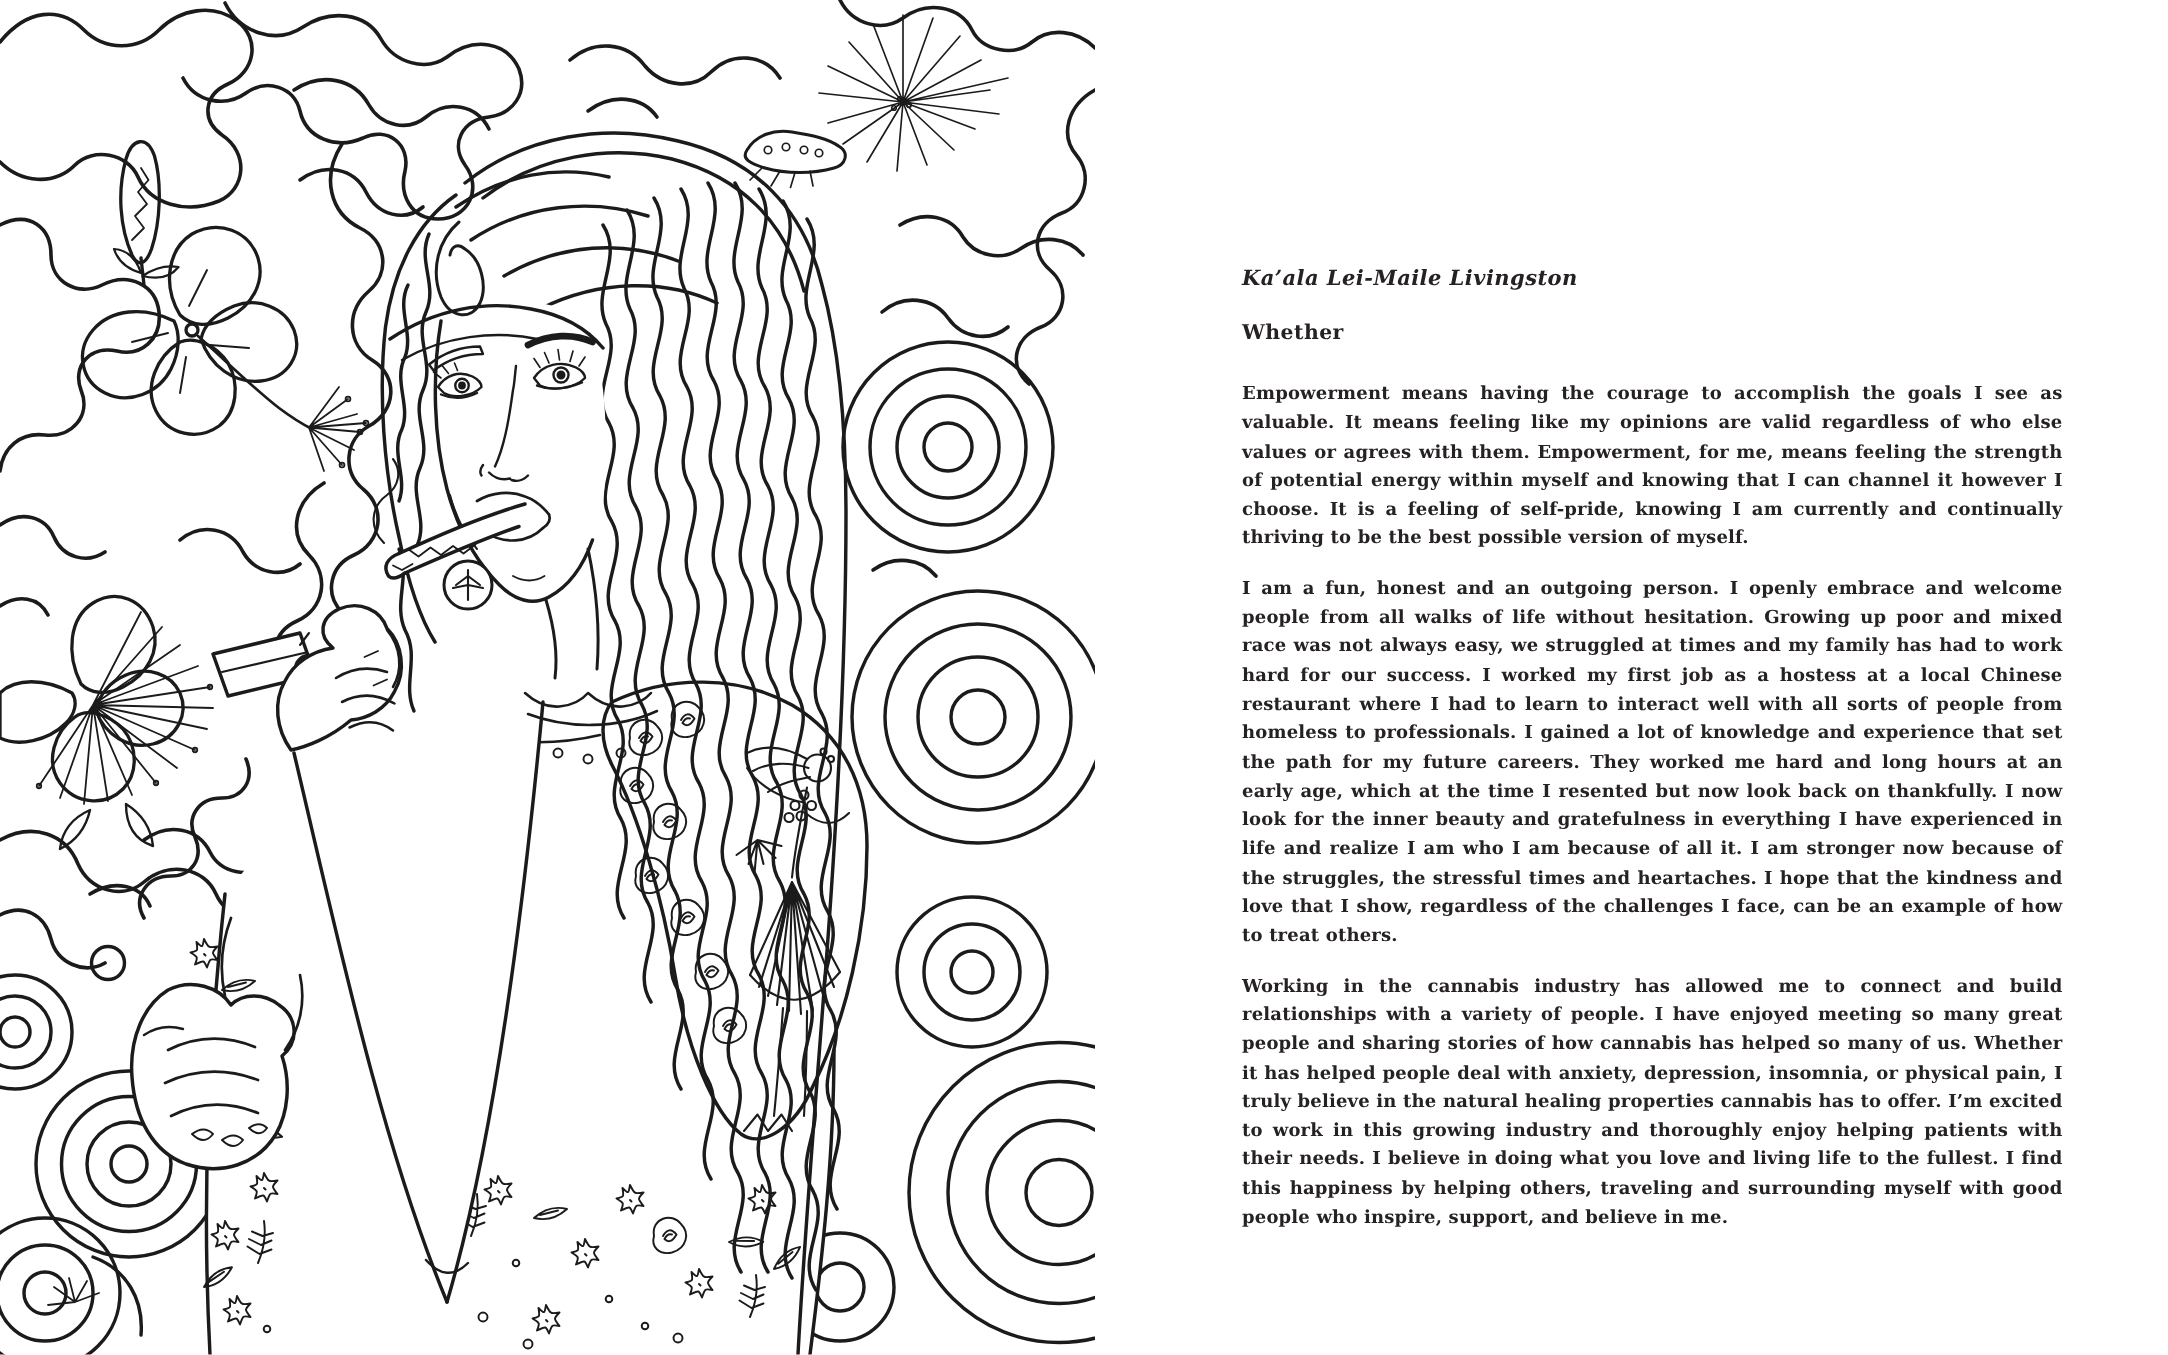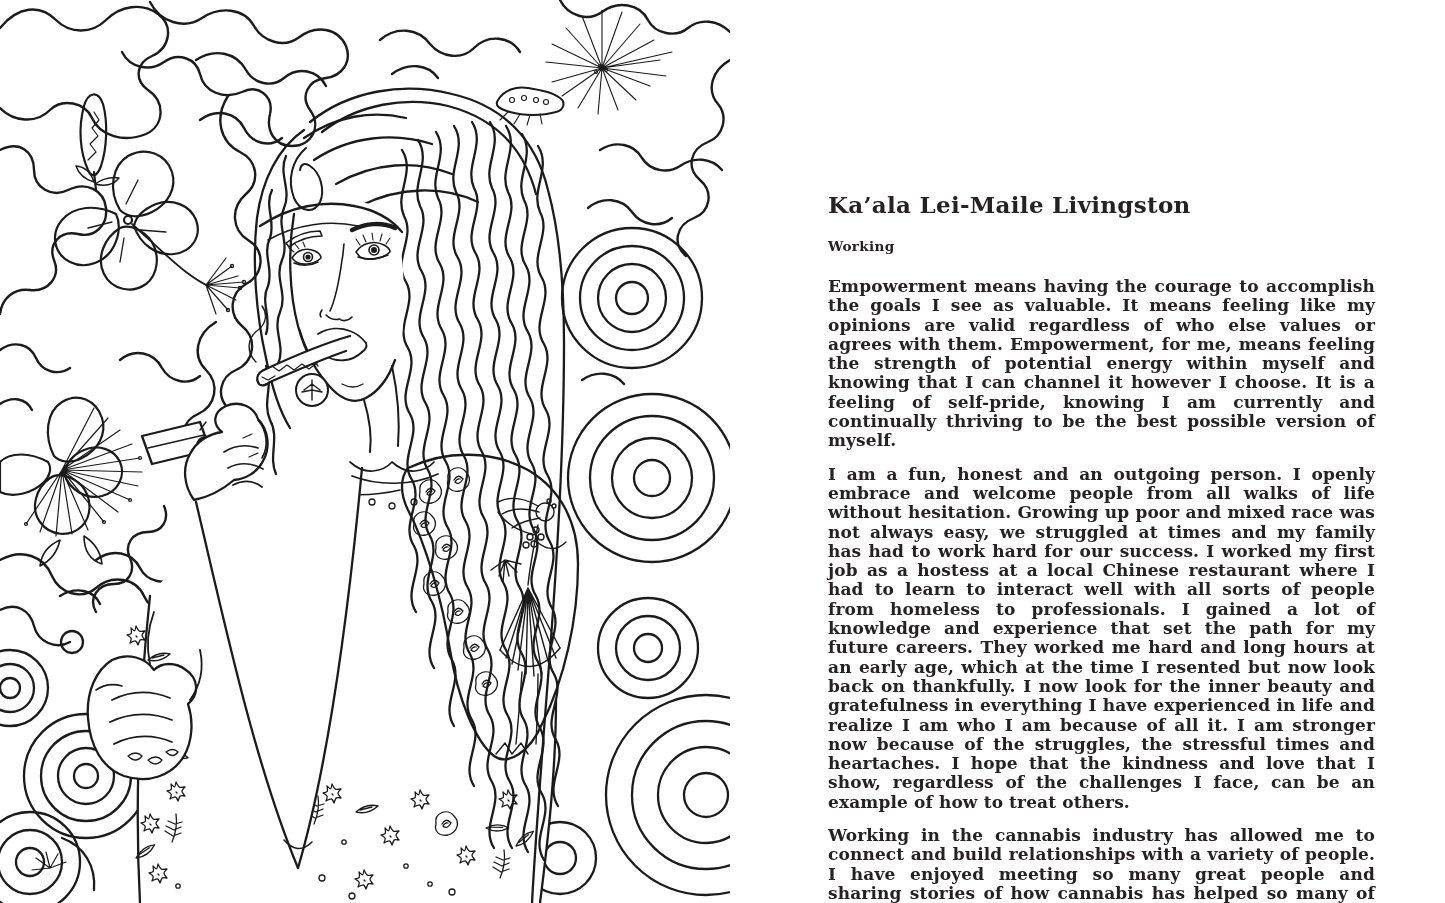--- a/index.html
+++ b/index.html
@@ -2,23 +2,23 @@
 <html><head>
 <meta charset="utf-8">
 <style>
   html,body{margin:0;padding:0;background:#ffffff;}
   body{width:1445px;height:903px;overflow:hidden;
        font-family:"DejaVu Serif","Liberation Serif",serif;}
   .spread{position:relative;width:1445px;height:903px;background:#ffffff;}
   .page-left{position:absolute;left:0;top:0;width:730px;height:903px;}
   .page-left svg{display:block;}
   .page-right{position:absolute;left:828px;top:178px;width:547px;color:#262223;}
-  .title{font-size:23px;font-weight:700;letter-spacing:.3px;margin:13px 0 20px 0;}
+  .title{font-size:14px;font-weight:700;letter-spacing:.3px;margin:0 0 20px 0;font-style:italic;}
   .zodiac{font-size:13.6px;font-weight:700;letter-spacing:.3px;margin:0 0 23px 0;}
-  .bio p{font-size:17px;font-weight:700;line-height:19.3px;letter-spacing:.12px;
+  .bio p{font-size:12px;font-weight:700;line-height:19.3px;letter-spacing:.12px;
          text-align:justify;margin:0 0 14px 0;}
   .bio p:last-child{margin-bottom:6px;}
 </style>
 </head>
 <body>
 
 <div class="spread">
 
   <div class="page-left">
     <svg width="730" height="903" viewBox="0 0 730 903" fill="none" stroke="#1b1b1b" stroke-width="2.3" stroke-linecap="round" stroke-linejoin="round">
@@ -310,20 +310,20 @@
         <path d="M346 351 C 320 360 295 371 270 382"></path>
         <path d="M266 369 C 258 372 255 378 259 384 C 262 387 266 385 270 382"></path>
         <path d="M272 366 l 7 5 l 8 -6 l 7 5 l 8 -6 l 7 5 l 8 -6 M262 377 l 6 3 l 7 -4" stroke-width="1.2"></path>
         <path d="M256 362 C 246 352 247 338 258 330 C 266 324 268 314 262 306" stroke-width="1.4"></path>
       </g>
     </svg>
   </div>
 
   <div class="page-right">
     <h1 class="title">Ka’ala Lei-Maile Livingston</h1>
-    <div class="zodiac">Working</div>
+    <div class="zodiac">Whether</div>
     <div class="bio">
       <p>Empowerment means having the courage to accomplish the goals I see as valuable. It means feeling like my opinions are valid regardless of who else values or agrees with them. Empowerment, for me, means feeling the strength of potential energy within myself and knowing that I can channel it however I choose. It is a feeling of self-pride, knowing I am currently and continually thriving to be the best possible version of myself.</p>
       <p>I am a fun, honest and an outgoing person. I openly embrace and welcome people from all walks of life without hesitation. Growing up poor and mixed race was not always easy, we struggled at times and my family has had to work hard for our success. I worked my first job as a hostess at a local Chinese restaurant where I had to learn to interact well with all sorts of people from homeless to professionals. I gained a lot of knowledge and experience that set the path for my future careers. They worked me hard and long hours at an early age, which at the time I resented but now look back on thankfully. I now look for the inner beauty and gratefulness in everything I have experienced in life and realize I am who I am because of all it. I am stronger now because of the struggles, the stressful times and heartaches. I hope that the kindness and love that I show, regardless of the challenges I face, can be an example of how to treat others.</p>
       <p>Working in the cannabis industry has allowed me to connect and build relationships with a variety of people. I have enjoyed meeting so many great people and sharing stories of how cannabis has helped so many of us. Whether it has helped people deal with anxiety, depression, insomnia, or physical pain, I truly believe in the natural healing properties cannabis has to offer. I’m excited to work in this growing industry and thoroughly enjoy helping patients with their needs. I believe in doing what you love and living life to the fullest. I find this happiness by helping others, traveling and surrounding myself with good people who inspire, support, and believe in me.</p>
     </div>
   </div>
 </div>
 
 </body></html>

